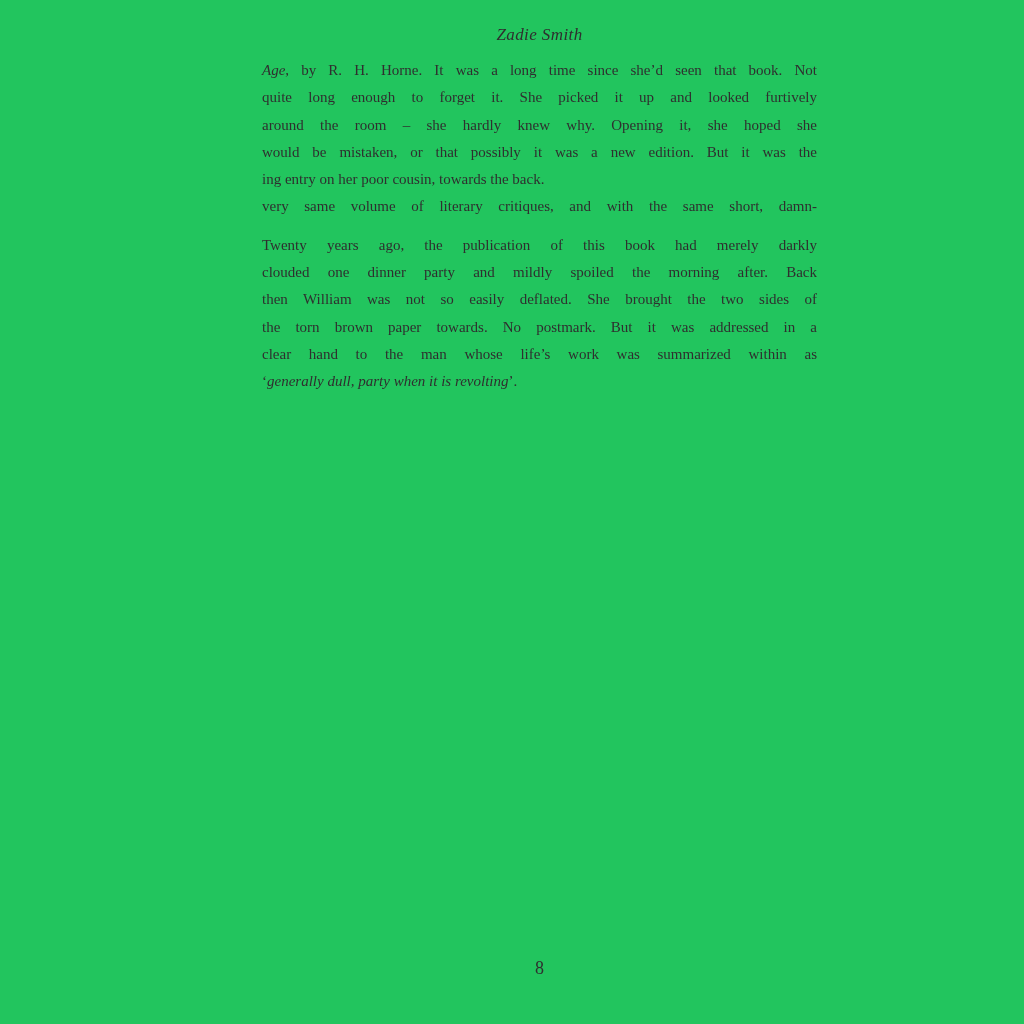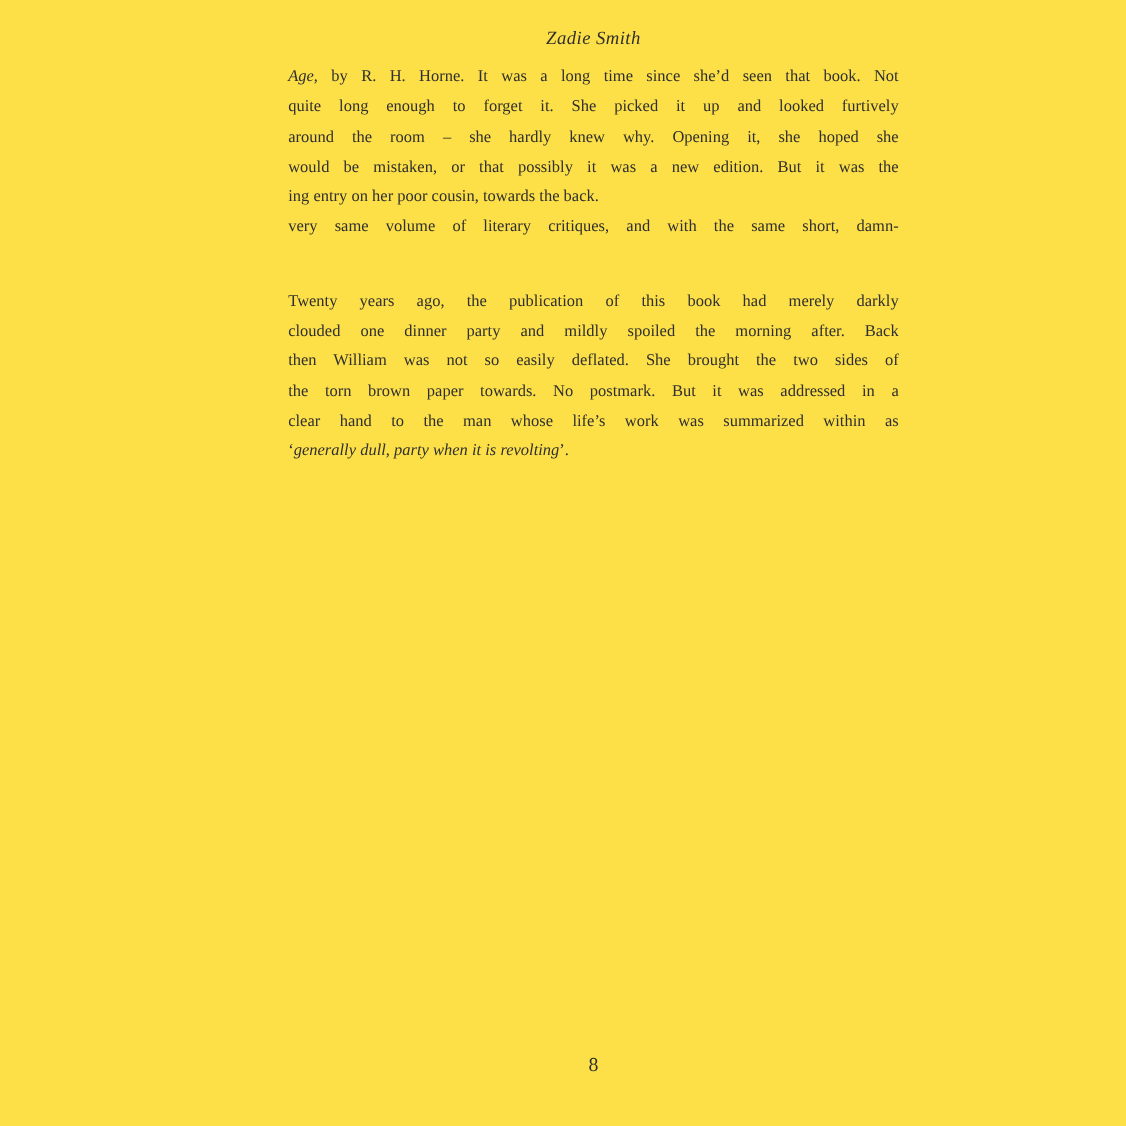--- a/index.html
+++ b/index.html
@@ -4,40 +4,40 @@
 <title>Book Page</title>
 <style>
   * { margin: 0; padding: 0; box-sizing: border-box; }
   html, body {
     width: 1024px; height: 1024px;
     background: #ffffff;
   }
   .page {
     position: relative;
     width: 1024px; height: 1024px;
-    background: #fde047;
+    background: #22c55e;
     font-family: "Liberation Serif", "DejaVu Serif", serif;
     color: var(--ink, #2f2f2f);
     overflow: hidden;
   }
   .running-head {
     position: absolute;
     left: 262px; top: 25px; width: 555px;
     text-align: center;
     font-style: italic;
     font-size: 17px;
     letter-spacing: 0.4px;
     color: var(--ink, #2f2f2f);
   }
   .text-block {
     position: absolute;
     left: 262px; top: 57px; width: 555px;
     font-size: 15px;
   }
-  .paragraph + .paragraph { margin-top: 40px; font-family: Liberation Serif, serif; }
+  .paragraph + .paragraph { margin-top: 11px; font-family: Liberation Serif, serif; }
   .line {
     line-height: 27.3px;
     text-align: justify;
     text-align-last: justify;
     white-space: normal;
   }
   .line.no-justify { text-align: left; text-align-last: left; }
   .italic { font-style: italic; }
   .folio {
     position: absolute;

